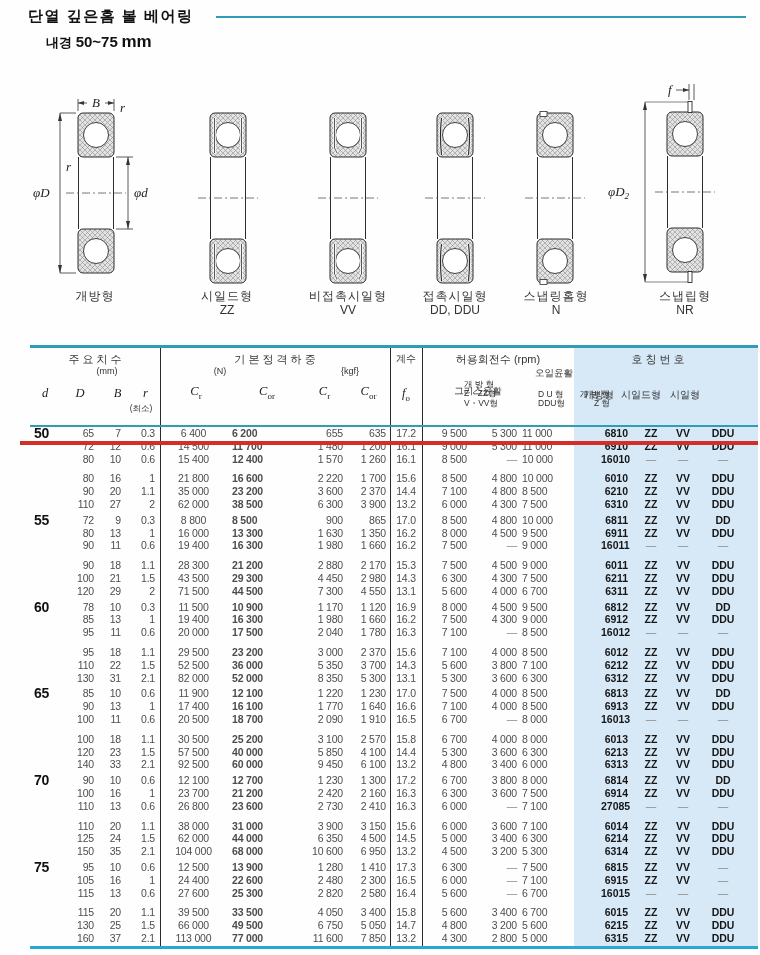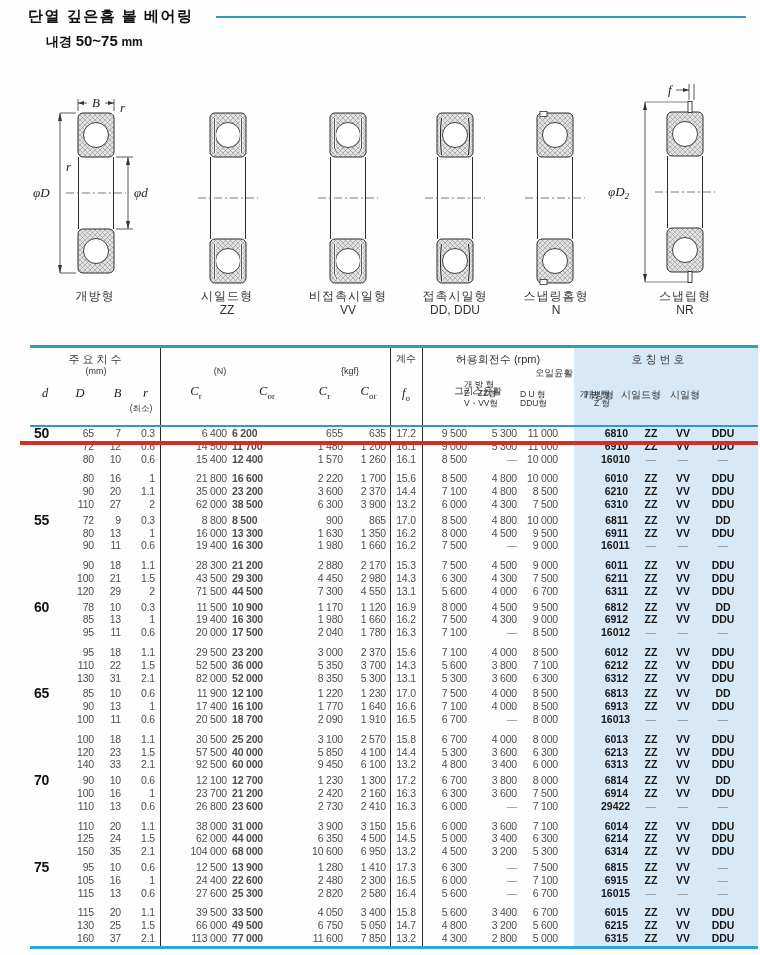--- a/index.html
+++ b/index.html
@@ -7,21 +7,21 @@
     width:760px;height:955px;position:relative;overflow:hidden;
     background:#fefefe;
     font-family:"Liberation Sans","DejaVu Sans",sans-serif;
     color:#222;
   }
   
   .title{position:absolute;left:28px;top:7px;font-size:15px;font-weight:bold;letter-spacing:1.5px;color:#111;}
   .title-rule{position:absolute;left:216px;top:16px;width:530px;height:2px;background:#2f9db6;}
   .subtitle{position:absolute;left:46px;top:32px;font-size:13px;font-weight:bold;color:#111;}
   .subtitle .rng{font-size:15px;}
-  .subtitle .unit{font-size:12px;font-weight:bold;}
+  .subtitle .unit{font-size:17px;font-weight:bold;}
   
   .diagram{position:absolute;}
   .dia-label{position:absolute;top:288px;font-size:12px;color:#333;text-align:center;letter-spacing:1px;}
   .dia-code{position:absolute;top:303px;font-size:12px;color:#333;text-align:center;}
   .dimtext{font-family:"Liberation Serif","DejaVu Serif",serif;font-style:italic;font-size:13px;fill:#222;}
   
   .table-wrap{position:absolute;left:30px;top:345px;width:728px;}
   .tline-top{position:absolute;left:0;top:0;width:728px;height:2.5px;background:#2f9db6;}
   .blue-band{position:absolute;left:544px;top:2.5px;width:184px;height:601px;background:#d7e9f7;}
   .vdiv{position:absolute;top:2.5px;width:1px;height:601px;background:#2b2b2b;}
@@ -36,28 +36,28 @@
   
   .tbody{position:absolute;left:0;top:82px;width:728px;}
   .grp{margin-bottom:3px;}
   .gap{height:7px;}
   .row{display:grid;grid-template-columns:30px 40px 35px 25px 72px 70px 45px 43px 32px 50px 50px 52px 62px 30px 34px 46px;height:12.8px;line-height:12.8px;font-size:10.5px;color:#4d4d4d;letter-spacing:-0.2px;}
   .row span{display:block;}
   .cd{font-weight:bold;color:#111;padding-left:4px;text-align:left;font-size:14px;}
   .c1{text-align:right;padding-right:6px;}
   .c2{text-align:right;padding-right:14px;}
   .c3{text-align:right;padding-right:5px;}
-  .c4{text-align:right;padding-right:5px;}
+  .c4{text-align:center;padding-right:5px;}
   .c5{text-align:left;padding-right:4px;font-weight:bold;}
   .c6{text-align:right;padding-right:4px;}
   .c7{text-align:right;padding-right:4px;}
   .c8{text-align:center;}
   .c9{text-align:right;padding-right:5px;}
   .c10{text-align:right;padding-right:5px;}
-  .c11{text-align:right;padding-right:16px;}
+  .c11{text-align:left;padding-right:16px;}
   .c12{text-align:right;padding-right:8px;font-weight:bold;color:#161616;letter-spacing:0;margin-left:27px;}
   .c13,.c14,.c15{text-align:center;font-weight:bold;color:#161616;letter-spacing:0;}
   .dash{color:#8a8a8a;font-weight:normal;}
   .red-line{position:absolute;left:20px;top:441px;width:738px;height:3.5px;background:#d22f28;z-index:6;}
   .bot-line{position:absolute;left:30px;top:946px;width:728px;height:3px;background:#2aa6d8;}
 </style>
 </head>
 <body>
 
 <svg width="0" height="0" style="position:absolute">
@@ -221,46 +221,47 @@
 
 <div class="table-wrap">
   <div class="blue-band"></div>
   <div class="tline-top"></div>
   <div class="vdiv" style="left:130px"></div>
   <div class="vdiv" style="left:360px"></div>
   <div class="vdiv" style="left:392px"></div>
 
   <div class="hdr">
     <div class="hcell" style="left:0;top:4px;width:130px">주 요 치 수</div>
-    <div class="hcell hsmall" style="left:1px;top:18px;width:130px">(mm)</div>
+    <div class="hcell hsmall" style="left:12px;top:18px;width:130px">(mm)</div>
     <div class="hcell hsym" style="left:0;top:38px;width:30px">d</div>
     <div class="hcell hsym" style="left:30px;top:38px;width:40px">D</div>
     <div class="hcell hsym" style="left:70px;top:38px;width:35px">B</div>
     <div class="hcell hsym" style="left:103px;top:38px;width:25px">r</div>
     <div class="hcell" style="left:92px;top:55px;width:38px;font-size:8.5px">(최소)</div>
 
+    <div class="hcell" style="left:130px;top:4px;width:230px">기 본 정 격 하 중</div>
     <div class="hcell hsmall" style="left:150px;top:18px;width:80px">(N)</div>
     <div class="hcell hsmall" style="left:280px;top:18px;width:80px">{kgf}</div>
     <div class="hcell hsym" style="left:130px;top:36px;width:72px"><span>C</span><sub>r</sub></div>
     <div class="hcell hsym" style="left:202px;top:36px;width:70px"><span>C</span><sub>or</sub></div>
     <div class="hcell hsym" style="left:272px;top:36px;width:45px"><span>C</span><sub>r</sub></div>
     <div class="hcell hsym" style="left:317px;top:36px;width:43px"><span>C</span><sub>or</sub></div>
 
     <div class="hcell" style="left:360px;top:4px;width:32px;font-size:10px">계수</div>
     <div class="hcell hsym" style="left:360px;top:38px;width:32px"><span>f</span><sub>o</sub></div>
 
     <div class="hcell" style="left:392px;top:4px;width:152px">허용회전수 (rpm)</div>
     <div class="hcell" style="left:396px;top:37px;width:104px;font-size:9.5px">그리스윤활</div>
     <div class="hcell" style="left:498px;top:19px;width:52px;font-size:9.5px">오일윤활</div>
     <div class="hcell stack" style="left:394px;top:32px;width:52px">
       <div>개 방 형</div>
         <div>Z・ZZ형</div>
         <div>V・VV형</div>
     </div>
-    <div class="hcell stack" style="left:450px;top:42px;width:48px">
+    <div class="hcell stack" style="left:468px;top:42px;width:48px">
       <div>D U 형</div>
         <div>DDU형</div>
     </div>
     <div class="hcell stack right" style="left:496px;top:42px;width:44px">
       <div>개 방 형</div>
         <div>Z 형</div>
     </div>
 
     <div class="hcell" style="left:544px;top:4px;width:168px">호 칭 번 호</div>
     <div class="hcell" style="left:544px;top:40px;width:50px;font-size:10px">개방형</div>
@@ -757,21 +758,21 @@
           <span class="c2">13</span>
           <span class="c3">0.6</span>
           <span class="c4">26 800</span>
           <span class="c5">23 600</span>
           <span class="c6">2 730</span>
           <span class="c7">2 410</span>
           <span class="c8">16.3</span>
           <span class="c9">6 000</span>
           <span class="c10 dash">—</span>
           <span class="c11">7 100</span>
-          <span class="c12">29422</span>
+          <span class="c12">27085</span>
           <span class="c13 dash">—</span>
           <span class="c14 dash">—</span>
           <span class="c15 dash">—</span>
         </div>
         <div class="gap"></div>
         <div class="row">
           <span class="cd"></span>
           <span class="c1">110</span>
           <span class="c2">20</span>
           <span class="c3">1.1</span>

